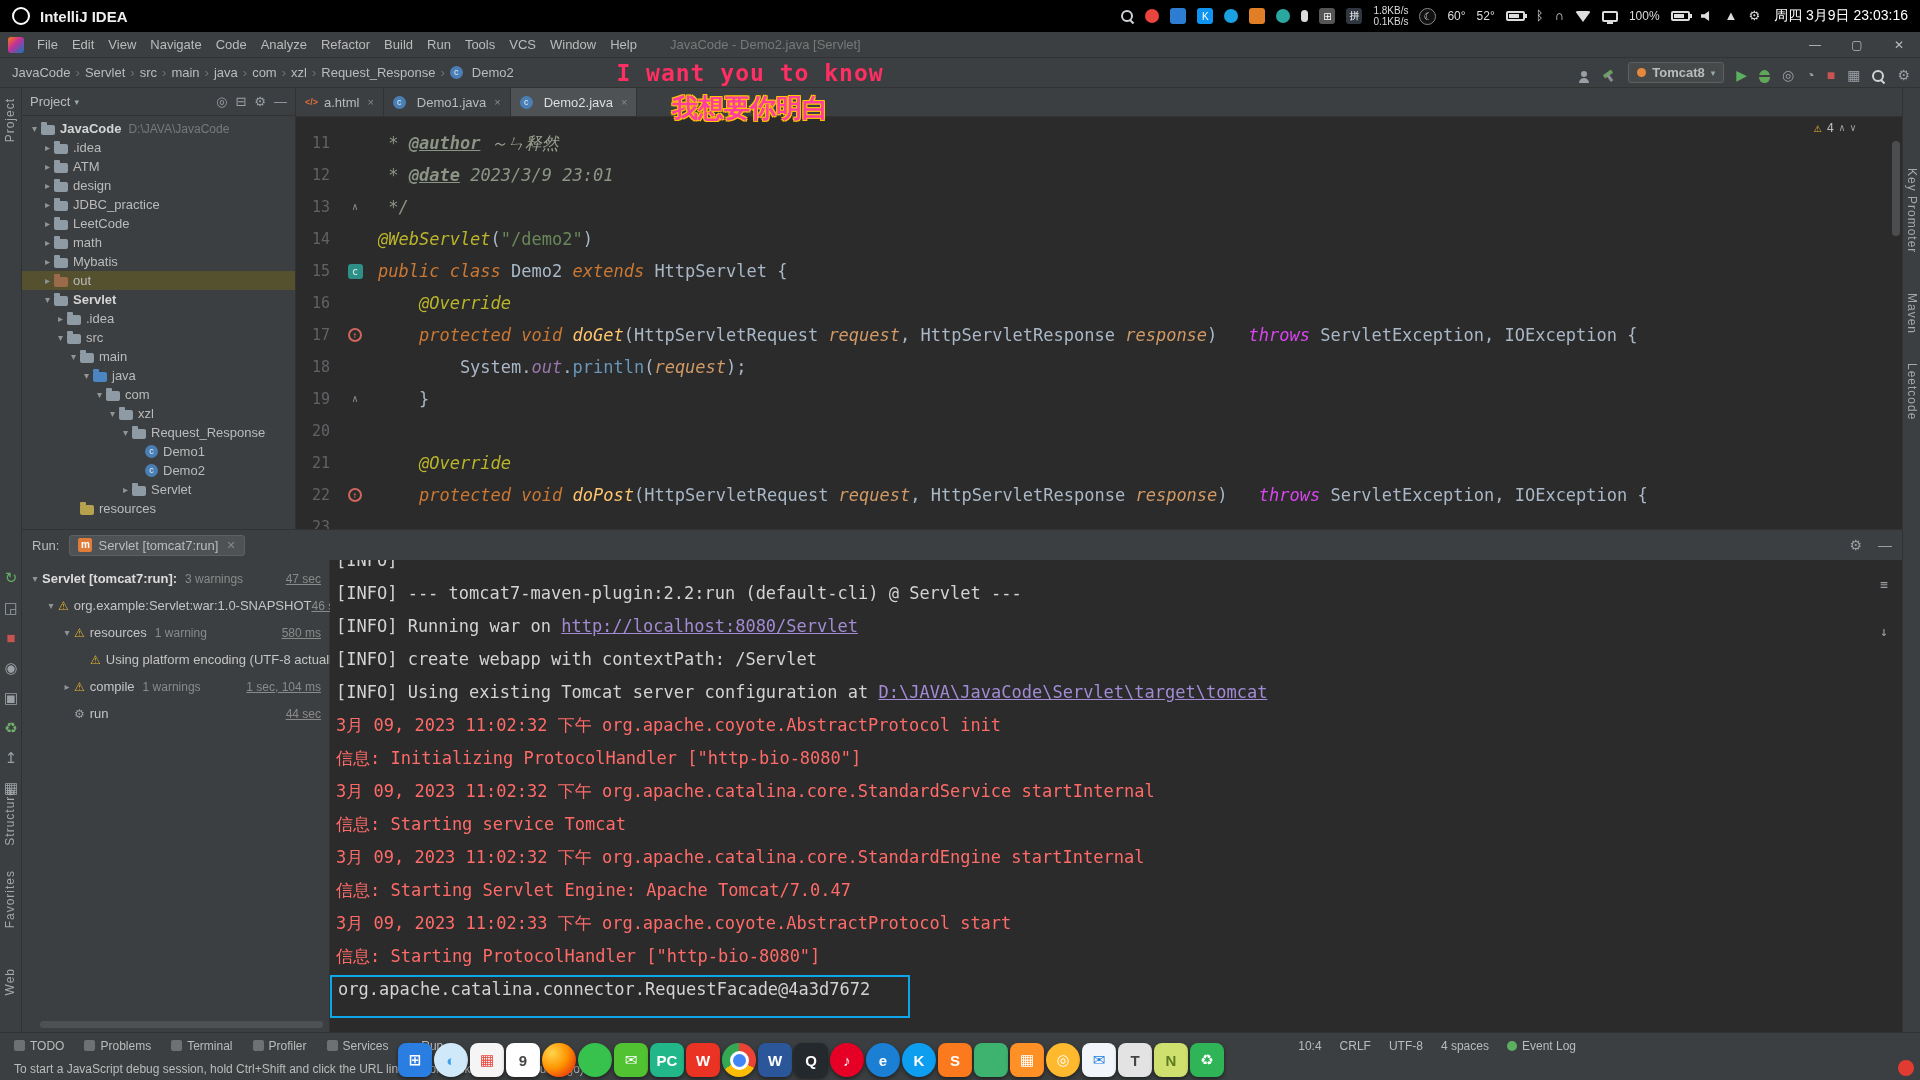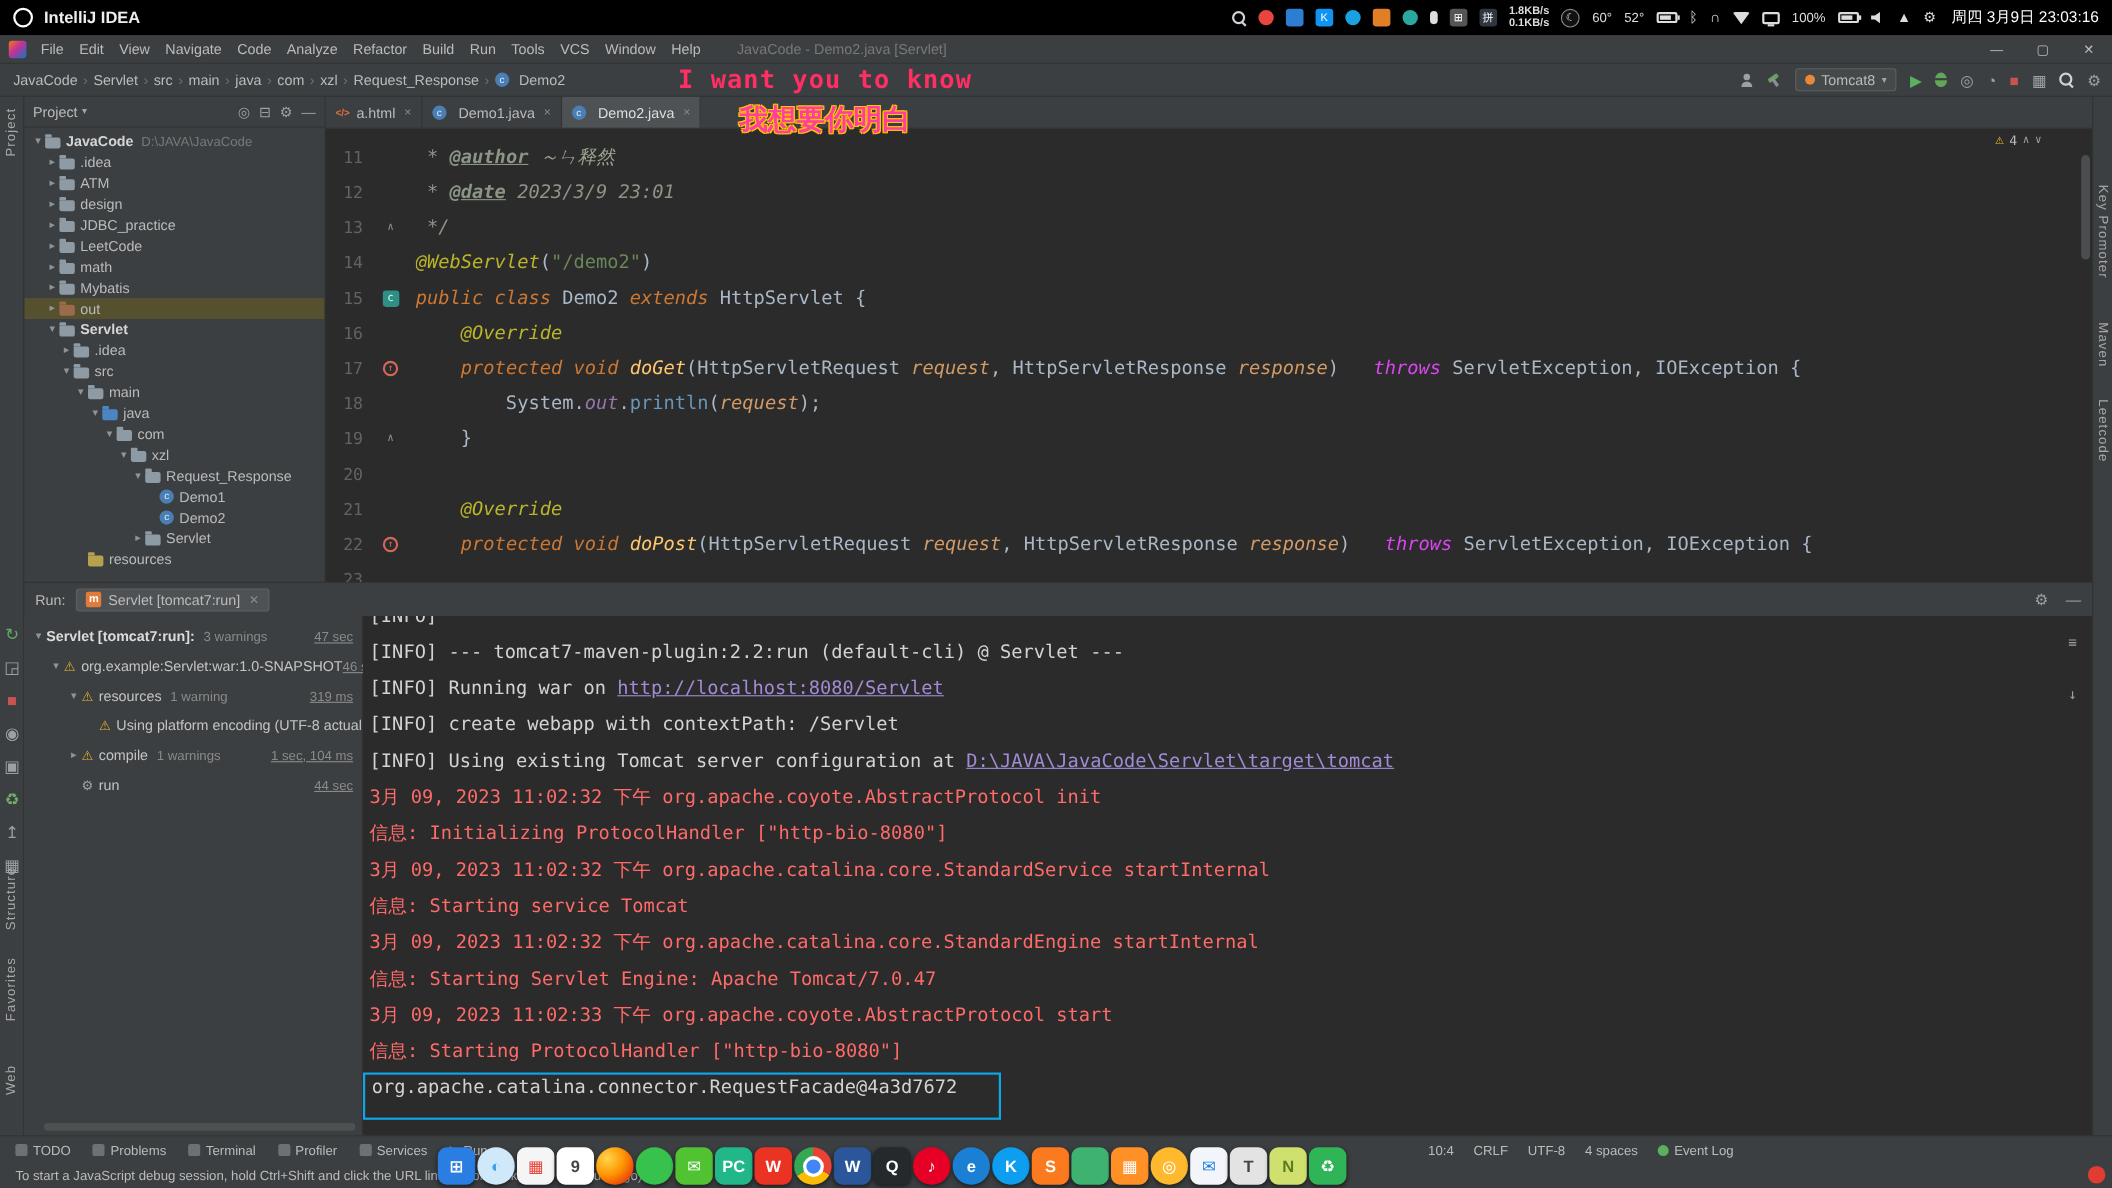--- a/index.html
+++ b/index.html
@@ -8,21 +8,21 @@
 
   
   .sysbar { height:32px; background:#000; color:#eee; display:flex; align-items:center; padding:0 12px; gap:10px; flex:none; }
   .sys-logo { width:18px; height:18px; border:2px solid #fff; border-radius:50%; background:#000; flex:none; }
   .sys-title { font-weight:bold; font-size:15px; }
   .sys-spacer { flex:1; }
   .tray { display:flex; align-items:center; gap:11px; }
   .tray-dot { width:14px; height:14px; border-radius:50%; display:inline-block; }
   .tray-tile { width:16px; height:16px; border-radius:3px; color:#fff; font-size:10px; display:flex; align-items:center; justify-content:center; }
   .tray-glyph { color:#ddd; font-size:13px; line-height:16px; }
-  .net-speed { text-align:center; font-size:10px; line-height:11px; color:#ddd;font-weight:bold; }
+  .net-speed { text-align:center; font-size:10px; line-height:11px; color:#ddd; }
   .tray-text { font-size:12px; color:#ddd; }
   .icon-moon { width:17px; height:17px; border-radius:50%; background:#111; border:1px solid #888; color:#eee; font-size:10px; text-align:center; line-height:15px; }
   .icon-mag { width:13px; height:13px; position:relative; display:inline-block; }
   .icon-mag::before { content:""; position:absolute; top:0; left:0; width:8px; height:8px; border:2px solid #cfd2d6; border-radius:50%; }
   .icon-mag::after { content:""; position:absolute; left:9px; top:9px; width:5px; height:2px; background:#cfd2d6; transform:rotate(45deg); transform-origin:left center; }
   .icon-mic { width:7px; height:12px; background:#ddd; border-radius:4px; }
   .icon-battery { width:19px; height:10px; border:2px solid #ddd; border-radius:2px; position:relative; }
   .icon-battery::after { content:""; position:absolute; right:-4px; top:1px; width:2px; height:4px; background:#ddd; }
   .icon-battery::before { content:""; position:absolute; left:1px; top:1px; bottom:1px; width:10px; background:#ddd; }
   .icon-wifi { width:0; height:0; border-left:8px solid transparent; border-right:8px solid transparent; border-bottom:11px solid #ddd; transform:rotate(180deg); border-radius:3px; }
@@ -36,21 +36,21 @@
   .mb-logo { width:16px; height:16px; border-radius:3px; background:linear-gradient(135deg,#f97a12,#c1309a 45%,#0a7bbd); margin:0 6px 0 2px; flex:none; }
   .menu-item { padding:0 7px; line-height:26px; }
   .win-title { color:#787878; margin-left:26px; }
   .win-controls { margin-left:auto; display:flex; }
   .win-btn { width:42px; text-align:center; line-height:26px; color:#bbb; font-size:12px; }
 
   
   .toolbar { height:30px; background:#3c3f41; border-bottom:1px solid #323232; display:flex; align-items:center; padding:0 10px; font-size:13px; color:#bbb; flex:none; }
   .crumb { padding:0 2px; display:flex; align-items:center; gap:4px; }
   .crumb-sep { color:#6e7173; padding:0 3px; }
-  .toolbar-right { margin-left:auto; display:flex; align-items:center; gap:12px; }
+  .toolbar-right { margin-left:auto; display:flex; align-items:flex-end; gap:12px;font-weight:bold; }
   .icon-user { width:12px; height:12px; position:relative; }
   .icon-user::before { content:""; position:absolute; top:0; left:3px; width:6px; height:6px; border-radius:50%; background:#9aa0a6; }
   .icon-user::after { content:""; position:absolute; bottom:0; left:1px; width:10px; height:5px; border-radius:5px 5px 0 0; background:#9aa0a6; }
   .icon-hammer { width:14px; height:14px; position:relative; }
   .icon-hammer::before { content:""; position:absolute; left:1px; top:3px; width:10px; height:4px; background:#67a05c; border-radius:1px; transform:rotate(-35deg); }
   .icon-hammer::after { content:""; position:absolute; left:6px; top:4px; width:3px; height:9px; background:#8a8f93; transform:rotate(-35deg); }
   .run-config { display:flex; align-items:center; gap:6px; background:#45494a; border:1px solid #5e6060; border-radius:3px; padding:2px 8px; color:#bbb; }
   .tomcat-dot { width:9px; height:9px; border-radius:50%; background:#e8883a; }
   .tb-glyph { font-size:14px; line-height:16px; }
   .icon-bug { width:11px; height:13px; border-radius:50% 50% 45% 45%; background:#62a759; position:relative; }
@@ -558,21 +558,21 @@
                 <span class="rt-arrow">▾</span>
                 <span class="rt-warn">⚠</span>
                 <span class="rt-label">org.example:Servlet:war:1.0-SNAPSHOT</span>
                 <span class="rt-time">46 sec</span>
               </div>
               <div class="rt-row" style="padding-left: 38px;">
                 <span class="rt-arrow">▾</span>
                 <span class="rt-warn">⚠</span>
                 <span class="rt-label">resources</span>
                 <span class="rt-suffix">1 warning</span>
-                <span class="rt-time">319 ms</span>
+                <span class="rt-time">580 ms</span>
               </div>
               <div class="rt-row" style="padding-left: 54px;">
                 <span class="rt-arrow"></span>
                 <span class="rt-warn">⚠</span>
                 <span class="rt-label">Using platform encoding (UTF-8 actually)</span>
               </div>
               <div class="rt-row" style="padding-left: 38px;">
                 <span class="rt-arrow">▸</span>
                 <span class="rt-warn">⚠</span>
                 <span class="rt-label">compile</span>

